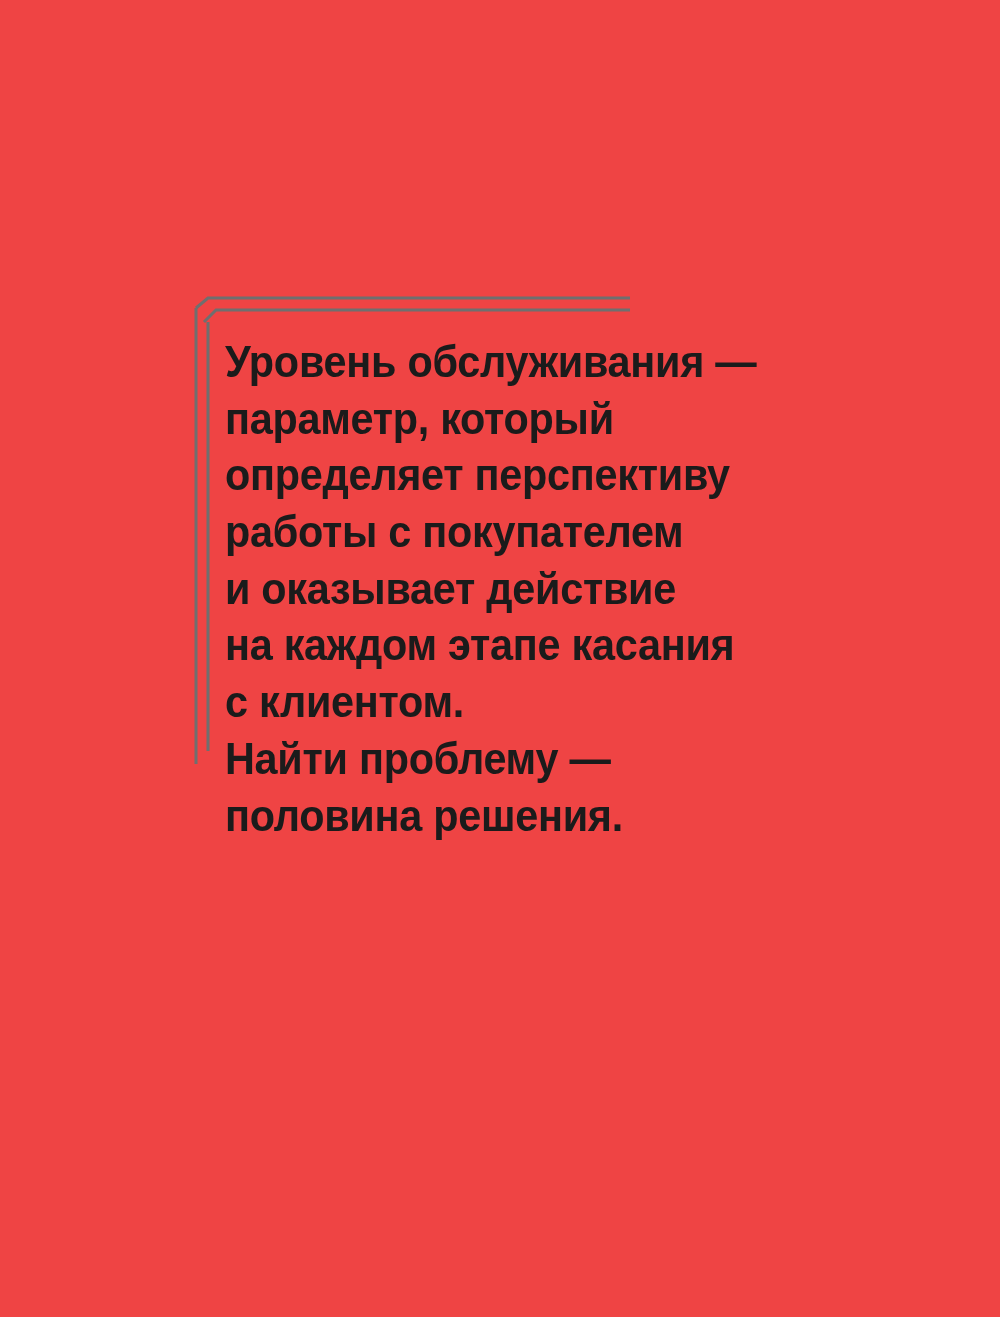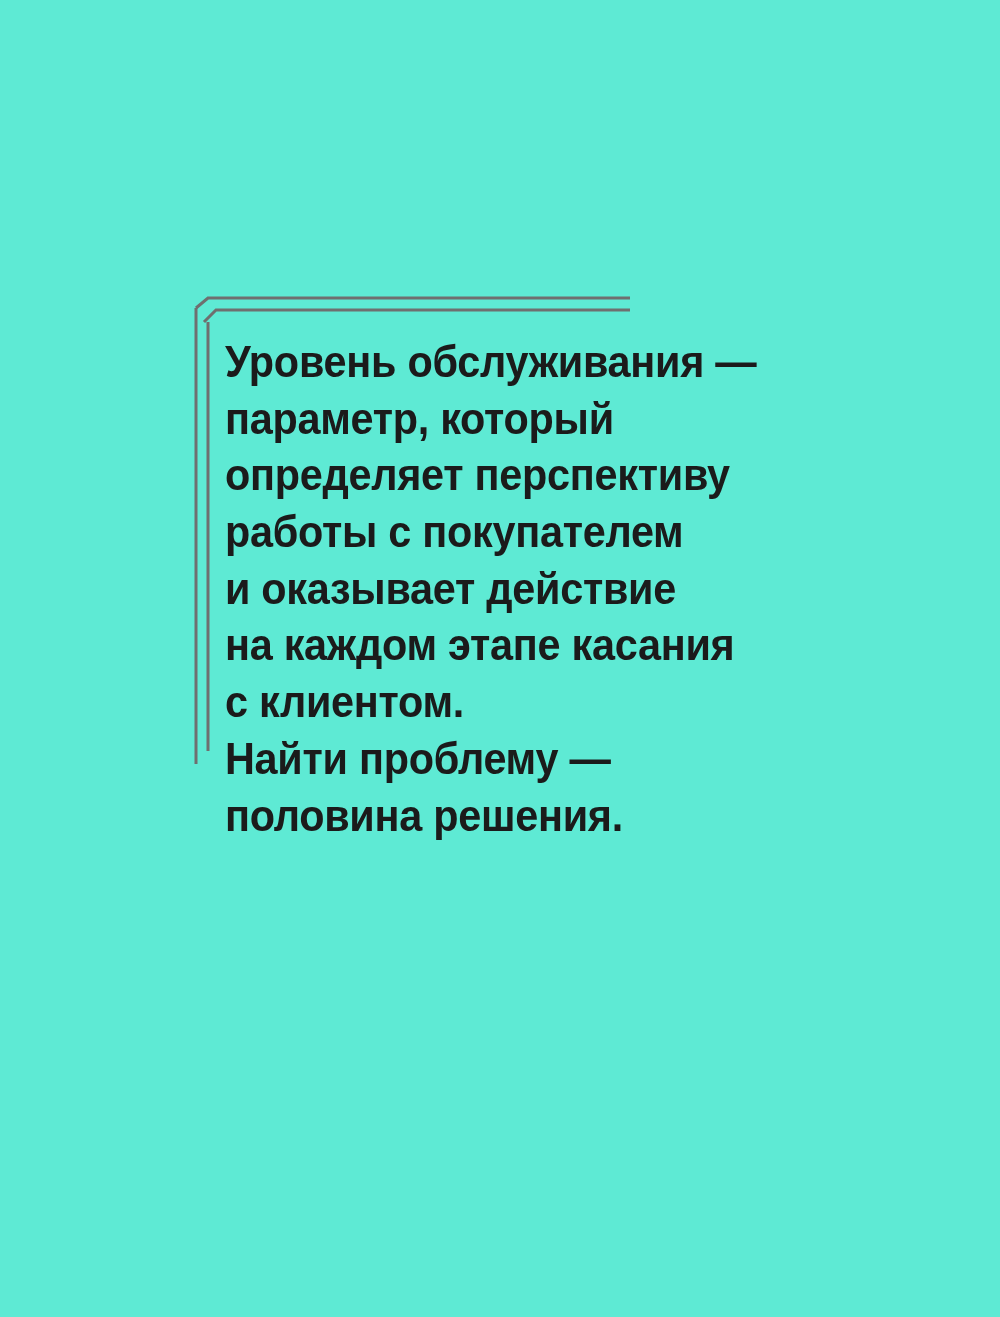--- a/index.html
+++ b/index.html
@@ -13,21 +13,21 @@
     height: 1317px;
     font-family: "Liberation Sans", sans-serif;
     color: #1a1a1a;
     position: relative;
     overflow: hidden;
   }
 
   .page {
     position: absolute;
     inset: 0;
-    background: #5eead4;
+    background: #ef4444;
   }
 
   
   .quote-block {
     position: absolute;
     left: 190px;
     top: 296px;
     width: 600px;
   }
 

